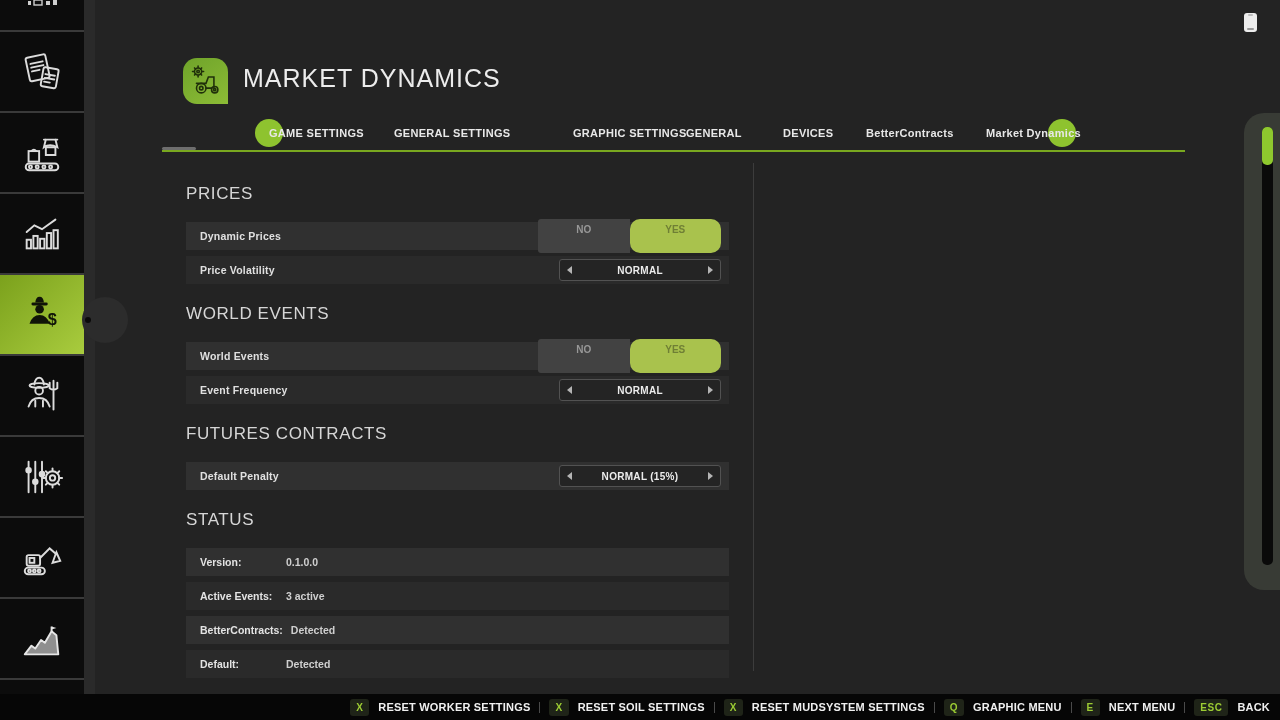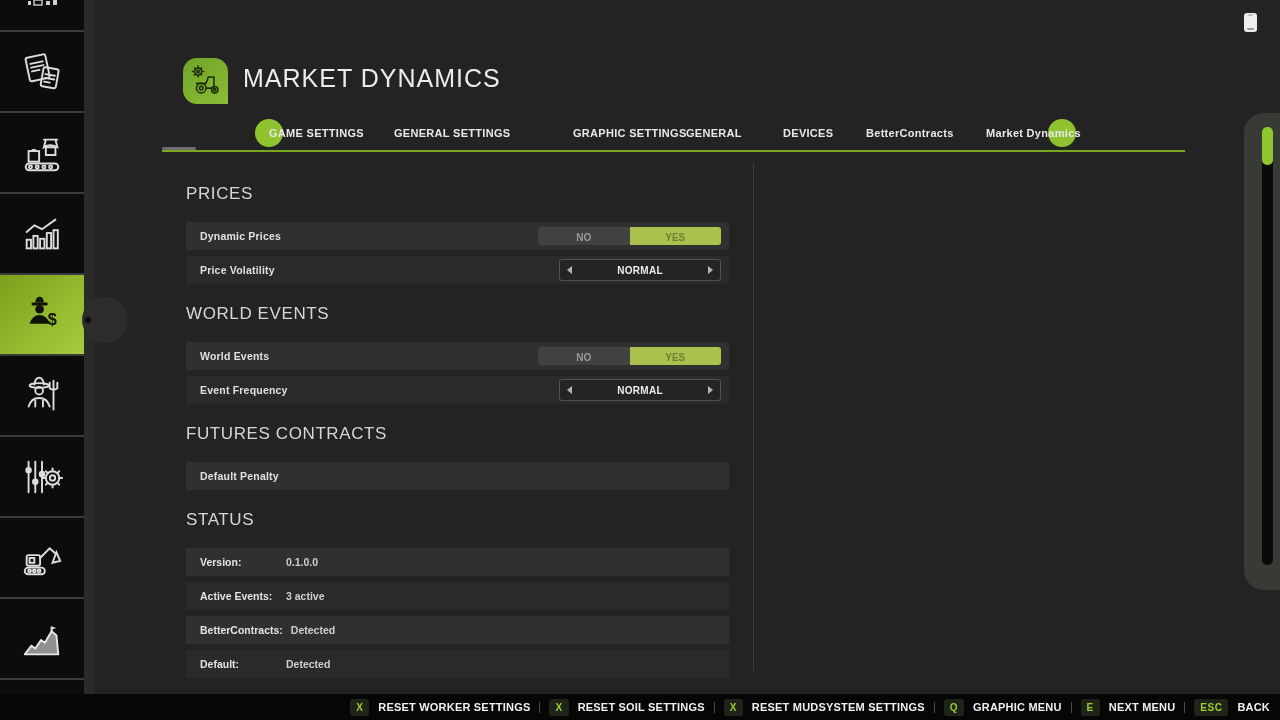--- a/index.html
+++ b/index.html
@@ -34,24 +34,24 @@
   
   .content{position:absolute;left:186px;top:184px;width:543px;}
   .sec-title{font-size:17px;font-weight:500;color:#d6d6d6;letter-spacing:.6px;height:20px;margin:20px 0 18px 0;}
   .sec-title.first{margin-top:0;}
   .row{display:flex;align-items:center;justify-content:space-between;height:28px;margin-bottom:6px;
        padding:0 8px 0 14px;box-sizing:border-box;}
   .row.light{background:#303030;}
   .row.dark{background:#2a2a2a;}
   .row-label{font-size:10.5px;font-weight:bold;color:#e0e0e0;letter-spacing:.2px;}
 
-  .toggle{display:flex;width:183px;height:18px;border-radius:3px;overflow:hidden;}
+  .toggle{display:flex;width:183px;height:34px;border-radius:3px;overflow:hidden;}
   .toggle .opt{flex:1;text-align:center;line-height:22px;font-size:10px;font-weight:bold;cursor:pointer;}
   .toggle .opt.off{background:#424242;color:#989898;}
-  .toggle .opt.on{background:#a9c24d;color:#6f7f35;}
+  .toggle .opt.on{background:#a9c24d;color:#6f7f35;border-radius:10px;}
 
   .selector{display:flex;width:162px;height:22px;border:1px solid #525252;border-radius:3px;
             background:#242424;align-items:center;justify-content:space-between;
             padding:0 7px;box-sizing:border-box;}
   .selector .val{font-size:10px;font-weight:bold;color:#ececec;letter-spacing:.3px;}
   .arrow-l{width:0;height:0;border-top:4px solid transparent;border-bottom:4px solid transparent;
            border-right:5px solid #b5b5b5;cursor:pointer;}
   .arrow-r{width:0;height:0;border-top:4px solid transparent;border-bottom:4px solid transparent;
            border-left:5px solid #b5b5b5;cursor:pointer;}
 
@@ -271,20 +271,25 @@
       <div class="selector">
         <span class="arrow-l"></span>
         <span class="val">NORMAL</span>
         <span class="arrow-r"></span>
       </div>
     </div>
 
     <div class="sec-title">FUTURES CONTRACTS</div>
     <div class="row light">
       <span class="row-label">Default Penalty</span>
+      <div class="selector">
+        <span class="arrow-l"></span>
+        <span class="val">NORMAL (15%)</span>
+        <span class="arrow-r"></span>
+      </div>
     </div>
 
     <div class="sec-title">STATUS</div>
     <div class="row light status">
       <span class="status-label">Version:</span>
       <span class="status-value">0.1.0.0</span>
     </div>
     <div class="row dark status">
       <span class="status-label">Active Events:</span>
       <span class="status-value">3 active</span>

